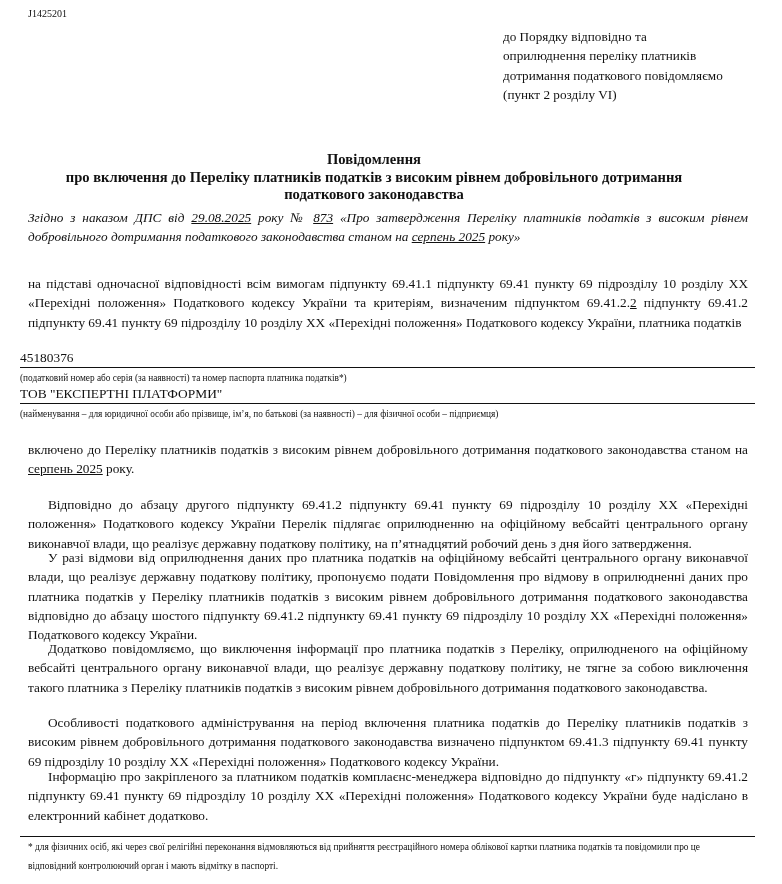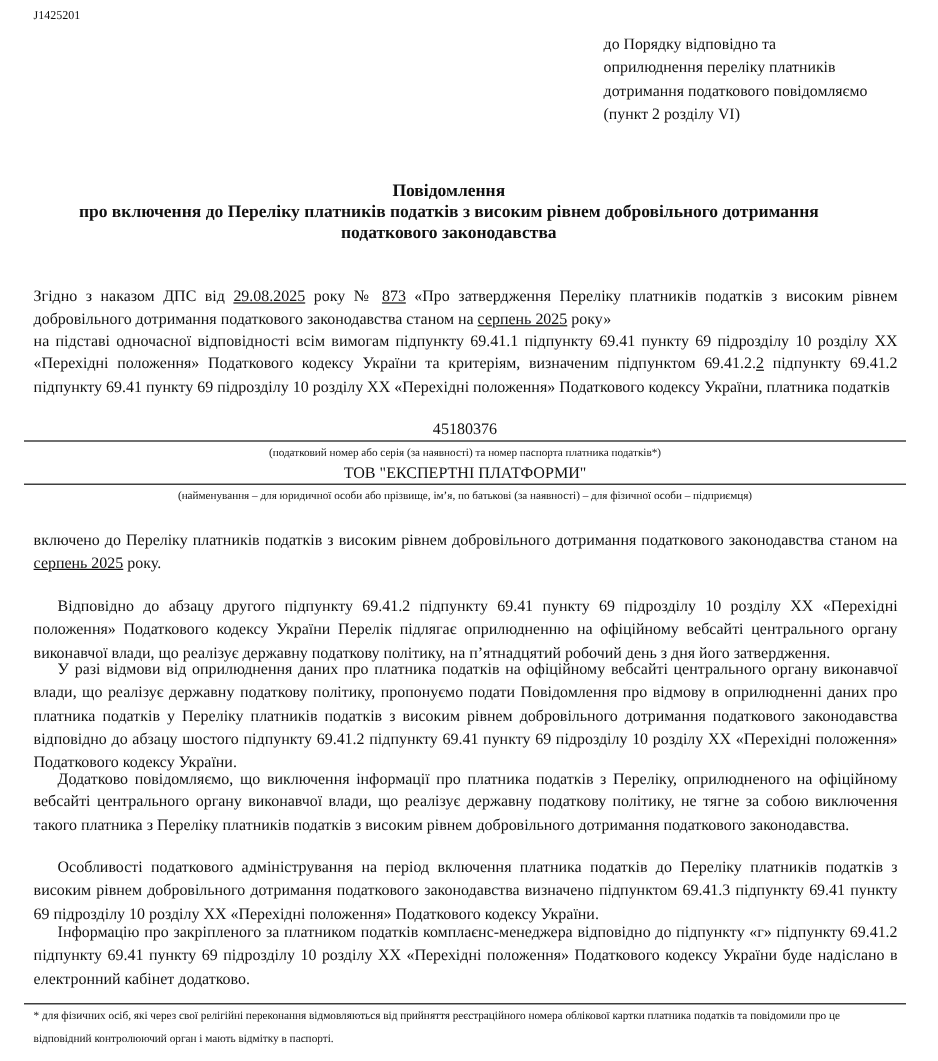--- a/index.html
+++ b/index.html
@@ -9,43 +9,43 @@
   }
   .abs { position: absolute; }
   .code { left: 28px; top: 8px; font-size: 10px; }
   .appendix { left: 503px; top: 27px; width: 270px; font-size: 13.2px; line-height: 19.3px; }
   .appendix div { white-space: nowrap; }
   .title { left: 4px; top: 151px; width: 740px; text-align: center; font-weight: bold; font-size: 14.6px; line-height: 17.5px; }
   .para { left: 28px; width: 720px; font-size: 13.3px; line-height: 19.3px; text-align: justify; }
   .para.indent { text-indent: 20px; }
   .u { text-decoration: underline; }
   .rule { left: 20px; width: 735px; height: 0; border-top: 1.5px solid #111; }
-  .caption { left: 20px; width: 735px; text-align: center; font-size: 9.3px; }
-  .value { left: 20px; width: 735px; text-align: center; font-size: 13.4px; }
+  .caption { left: 20px; width: 735px; font-size: 9.3px; }
+  .value { left: 20px; width: 735px; font-size: 13.4px; }
   .footnote { left: 28px; width: 722px; font-size: 9.4px; line-height: 19px; }
 </style>
 </head>
 <body>
 
 <div class="abs code">J1425201</div>
 
 <div class="abs appendix">
   <div>до Порядку відповідно та</div>
   <div>оприлюднення переліку платників</div>
   <div>дотримання податкового повідомляємо</div>
   <div>(пункт 2 розділу VI)</div>
 </div>
 
 <div class="abs title">
   <div>Повідомлення</div>
   <div>про включення до Переліку платників податків з високим рівнем добровільного дотримання</div>
   <div>податкового законодавства</div>
 </div>
 
-<div class="abs para" style="top:237px;"><span>Згідно з наказом ДПС від </span><span class="u">29.08.2025</span><span> року № </span><span class="u">873</span><span> «Про затвердження Переліку платників податків з високим рівнем добровільного дотримання податкового законодавства станом на </span><span class="u">серпень 2025</span><span> року»</span></div>
+<div class="abs para" style="top:208px;font-style:italic;"><span>Згідно з наказом ДПС від </span><span class="u">29.08.2025</span><span> року № </span><span class="u">873</span><span> «Про затвердження Переліку платників податків з високим рівнем добровільного дотримання податкового законодавства станом на </span><span class="u">серпень 2025</span><span> року»</span></div>
 
 <div class="abs para" style="top:274px;"><span>на підставі одночасної відповідності всім вимогам підпункту 69.41.1 підпункту 69.41 пункту 69 підрозділу 10 розділу XX «Перехідні положення» Податкового кодексу України та критеріям, визначеним підпунктом 69.41.2.</span><span class="u">2</span><span> підпункту 69.41.2 підпункту 69.41 пункту 69 підрозділу 10 розділу XX «Перехідні положення» Податкового кодексу України, платника податків</span></div>
 
 <div class="abs value" style="top:350px;">45180376</div>
 <div class="abs rule" style="top:367px;"></div>
 <div class="abs caption" style="top:373px;">(податковий номер або серія (за наявності) та номер паспорта платника податків*)</div>
 
 <div class="abs value" style="top:386px;">ТОВ "ЕКСПЕРТНІ ПЛАТФОРМИ"</div>
 <div class="abs rule" style="top:403px;"></div>
 <div class="abs caption" style="top:409px;">(найменування – для юридичної особи або прізвище, ім’я, по батькові (за наявності) – для фізичної особи – підприємця)</div>

